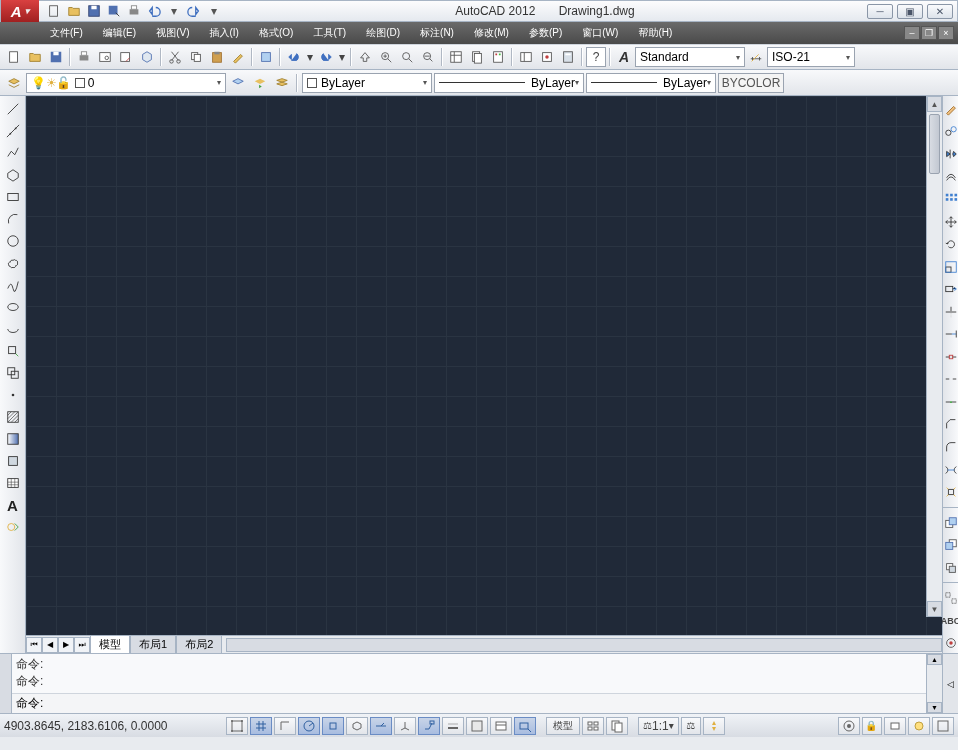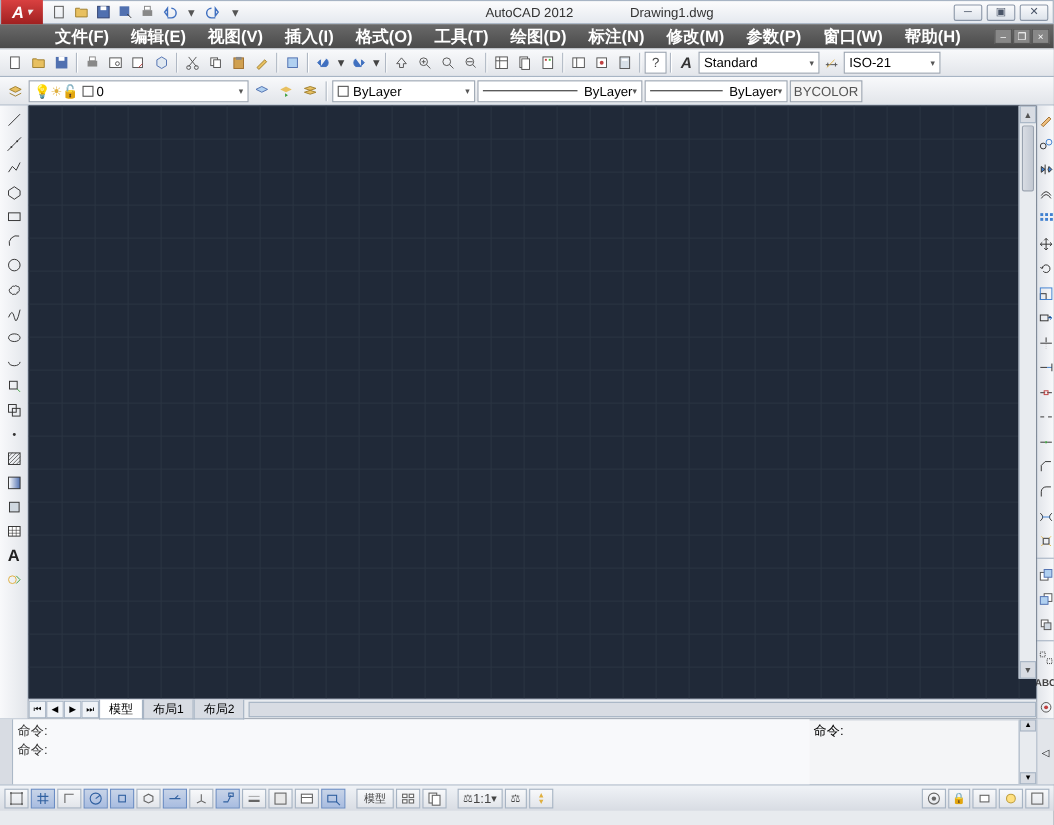--- a/index.html
+++ b/index.html
@@ -3,25 +3,25 @@
 <meta charset="utf-8">
 <style>
 * { margin:0; padding:0; box-sizing:border-box; font-family:"Microsoft YaHei","SimSun",sans-serif; font-size:12px; }
 body { width:958px; height:750px; background:#e8ebef; overflow:hidden; position:relative; }
 .titlebar { height:22px; background:linear-gradient(#fcfcfd,#e5e9ef); border:1px solid #a7b4c4; display:flex; align-items:center; }
 .app-logo { width:38px; height:22px; background:linear-gradient(#d94040,#a02020); display:flex; align-items:center; justify-content:center; color:#fff; font-weight:bold; font-size:15px; font-style:italic; }
 .logo-arrow { font-size:9px; color:#eee; margin-left:3px; }
 .qat { display:flex; gap:2px; margin-left:6px; }
 .qat-btn { width:18px; height:16px; display:flex; align-items:center; justify-content:center; color:#555; cursor:pointer; }
 .title-center { flex:1; text-align:center; color:#333; }
-.title-center span { margin:0 24px; }
+.title-center span { margin:0 10px; }
 .win-controls { display:flex; gap:4px; margin-right:4px; }
 .win-btn { width:26px; height:15px; border:1px solid #8a96a7; border-radius:2px; background:linear-gradient(#f9fafc,#dde3eb); display:flex; align-items:center; justify-content:center; font-size:10px; color:#4a5568; cursor:pointer; }
 .menubar { height:22px; background:linear-gradient(#6a6a6a,#4a4a4a); display:flex; align-items:center; padding-left:40px; }
-.menu-item { color:#fff; padding:3px 10px; cursor:pointer; font-size:15px;font-weight:bold; }
+.menu-item { color:#fff; padding:3px 10px; cursor:pointer; font-size:10px; }
 .doc-controls { margin-left:auto; display:flex; gap:1px; margin-right:4px; }
 .doc-btn { width:16px; height:14px; background:#888; border:1px solid #555; display:flex; align-items:center; justify-content:center; font-size:9px; color:#fff; cursor:pointer; }
 .toolbar { height:26px; background:linear-gradient(#f8f9fb,#e2e5ea); border-top:1px solid #cfd5dd; border-bottom:1px solid #a7b4c4; display:flex; align-items:center; padding:0 4px; gap:1px; }
 .tb-btn { width:20px; height:20px; display:flex; align-items:center; justify-content:center; cursor:pointer; color:#444; border:1px solid transparent; }
 .tb-sep { width:2px; height:18px; border-left:1px solid #b0b8c4; border-right:1px solid #fff; margin:0 2px; }
 .dropdown { height:20px; border:1px solid #9aa3b0; background:#fff; display:flex; align-items:center; padding:1px 4px; min-width:80px; cursor:pointer; }
 .dropdown-wide { min-width:110px; }
 .dd-arrow { margin-left:auto; font-size:8px; color:#555; }
 .toolbar2 { height:26px; background:linear-gradient(#f8f9fb,#e2e5ea); border-bottom:1px solid #a7b4c4; display:flex; align-items:center; padding:0 4px; gap:2px; }
 .layer-dd { flex:0 0 200px; }
@@ -37,21 +37,21 @@
 .vscroll-thumb { position:absolute; top:18px; left:2px; right:2px; height:60px; background:linear-gradient(90deg,#d8dce3,#c2c8d2); border:1px solid #9aa3b0; border-radius:2px; }
 .vscroll-btn { position:absolute; left:0; right:0; height:16px; background:#d8dce3; display:flex; align-items:center; justify-content:center; font-size:8px; color:#555; border:1px solid #a7b4c4; }
 .tabs-row { height:18px; background:#e8ebef; display:flex; align-items:center; border-top:1px solid #a7b4c4; }
 .tab-nav { display:flex; gap:0; }
 .tab-nav-btn { width:16px; height:16px; border:1px solid #a7b4c4; background:#f0f3f7; display:flex; align-items:center; justify-content:center; font-size:8px; cursor:pointer; }
 .tab { padding:1px 8px; background:#fff; border:1px solid #a7b4c4; border-top:none; cursor:pointer; font-size:11px; }
 .tab.inactive { background:#d8dce3; }
 .hscroll { flex:1; height:14px; margin-left:4px; background:#d8dce3; border:1px solid #a7b4c4; position:relative; }
 .cmd-area { height:60px; background:#f4f5f7; border-top:1px solid #a7b4c4; display:flex; }
 .cmd-handle { width:12px; background:#d8dce3; border-right:1px solid #a7b4c4; }
-.cmd-body { flex:1; display:flex; }
+.cmd-body { flex:1; display:flex; flex-direction:column; }
 .cmd-history { flex:1; padding:2px 4px; font-size:11px; color:#333; background:#f8f9fb; overflow:hidden; }
 .cmd-line { display:flex; align-items:center; height:20px; border-top:1px solid #cfd5dd; padding-left:4px; }
 .cmd-scroll { width:16px; background:#e8ebef; border-left:1px solid #a7b4c4; position:relative; }
 .cmd-scroll-btn { height:11px; background:#d8dce3; border:1px solid #a7b4c4; display:flex; align-items:center; justify-content:center; font-size:7px; }
 .cmd-side { width:16px; background:#e2e5ea; border-left:1px solid #a7b4c4; display:flex; align-items:center; justify-content:center; font-size:9px; }
 .statusbar { height:24px; background:linear-gradient(#f0f3f7,#d8dce3); border-top:1px solid #a7b4c4; display:flex; align-items:center; padding:0 4px; gap:2px; font-size:11px; }
 .coords { min-width:220px; color:#333; }
 .st-btn { height:18px; min-width:20px; padding:0 3px; border:1px solid #a7b4c4; background:linear-gradient(#f8f9fb,#e2e5ea); display:flex; align-items:center; justify-content:center; cursor:pointer; font-size:10px; color:#444; }
 .st-btn.active { background:linear-gradient(#c8d4e8,#a8bce0); border-color:#6a8cc4; }
 .st-sep { width:6px; }
@@ -652,20 +652,21 @@
   </div>
   <div class="cmd-scroll">
     <div class="cmd-scroll-btn">▲</div>
     <div style="flex:1"></div>
     <div class="cmd-scroll-btn" style="position:absolute;bottom:0;left:0;right:0">▼</div>
   </div>
   <div class="cmd-side">◁</div>
 </div>
 
 <div class="statusbar">
+  <div class="coords">4903.8645, 2183.6106, 0.0000</div>
   <div class="st-btn">
       <svg viewBox="0 0 14 14">
         <rect x="2" y="2" width="10" height="10" fill="none" stroke="#666"></rect>
         <circle cx="2" cy="2" r="1" fill="#666"></circle>
         <circle cx="12" cy="2" r="1" fill="#666"></circle>
         <circle cx="2" cy="12" r="1" fill="#666"></circle>
         <circle cx="12" cy="12" r="1" fill="#666"></circle>
       </svg>
     </div>
   <div class="st-btn active">

